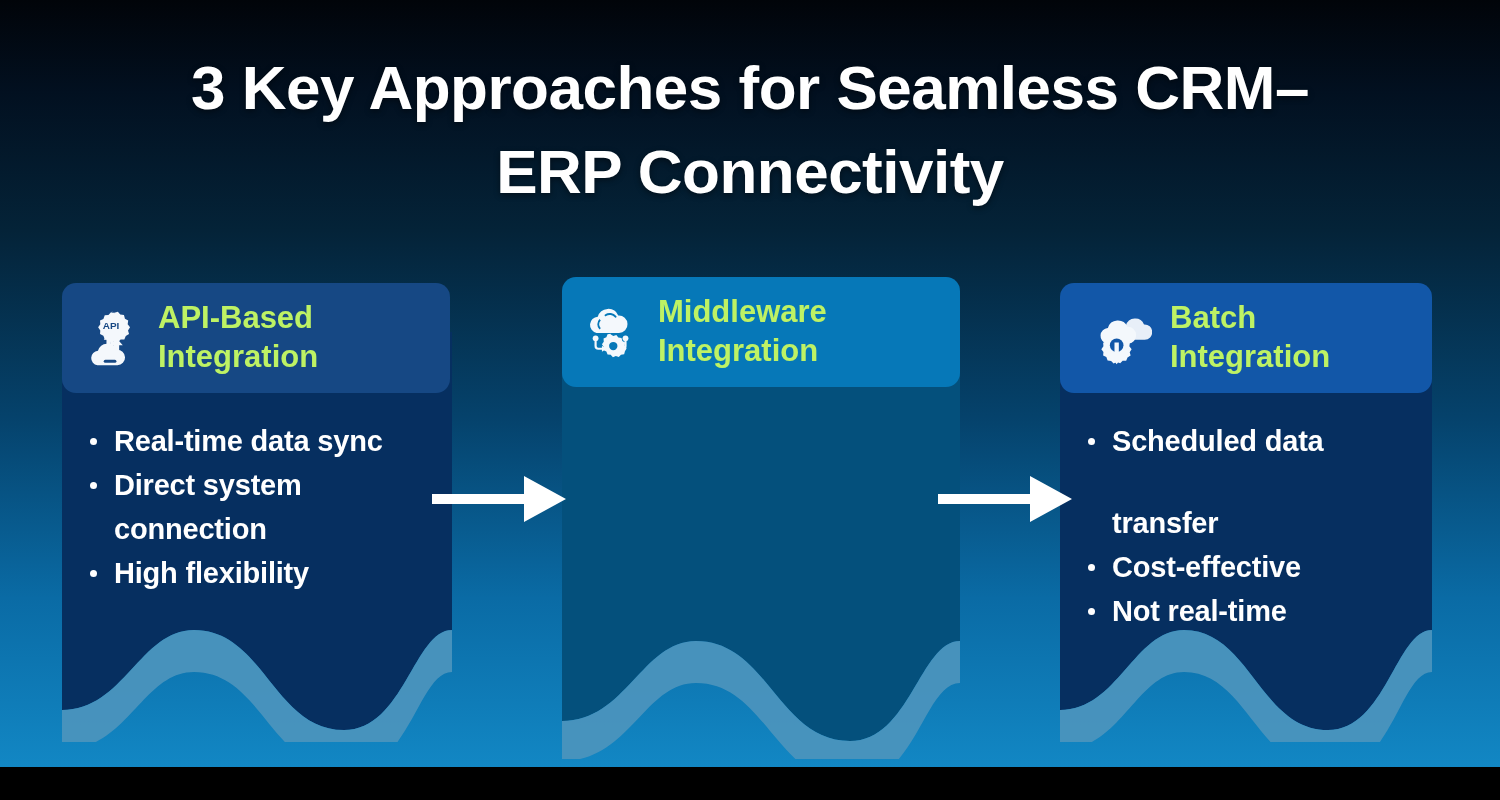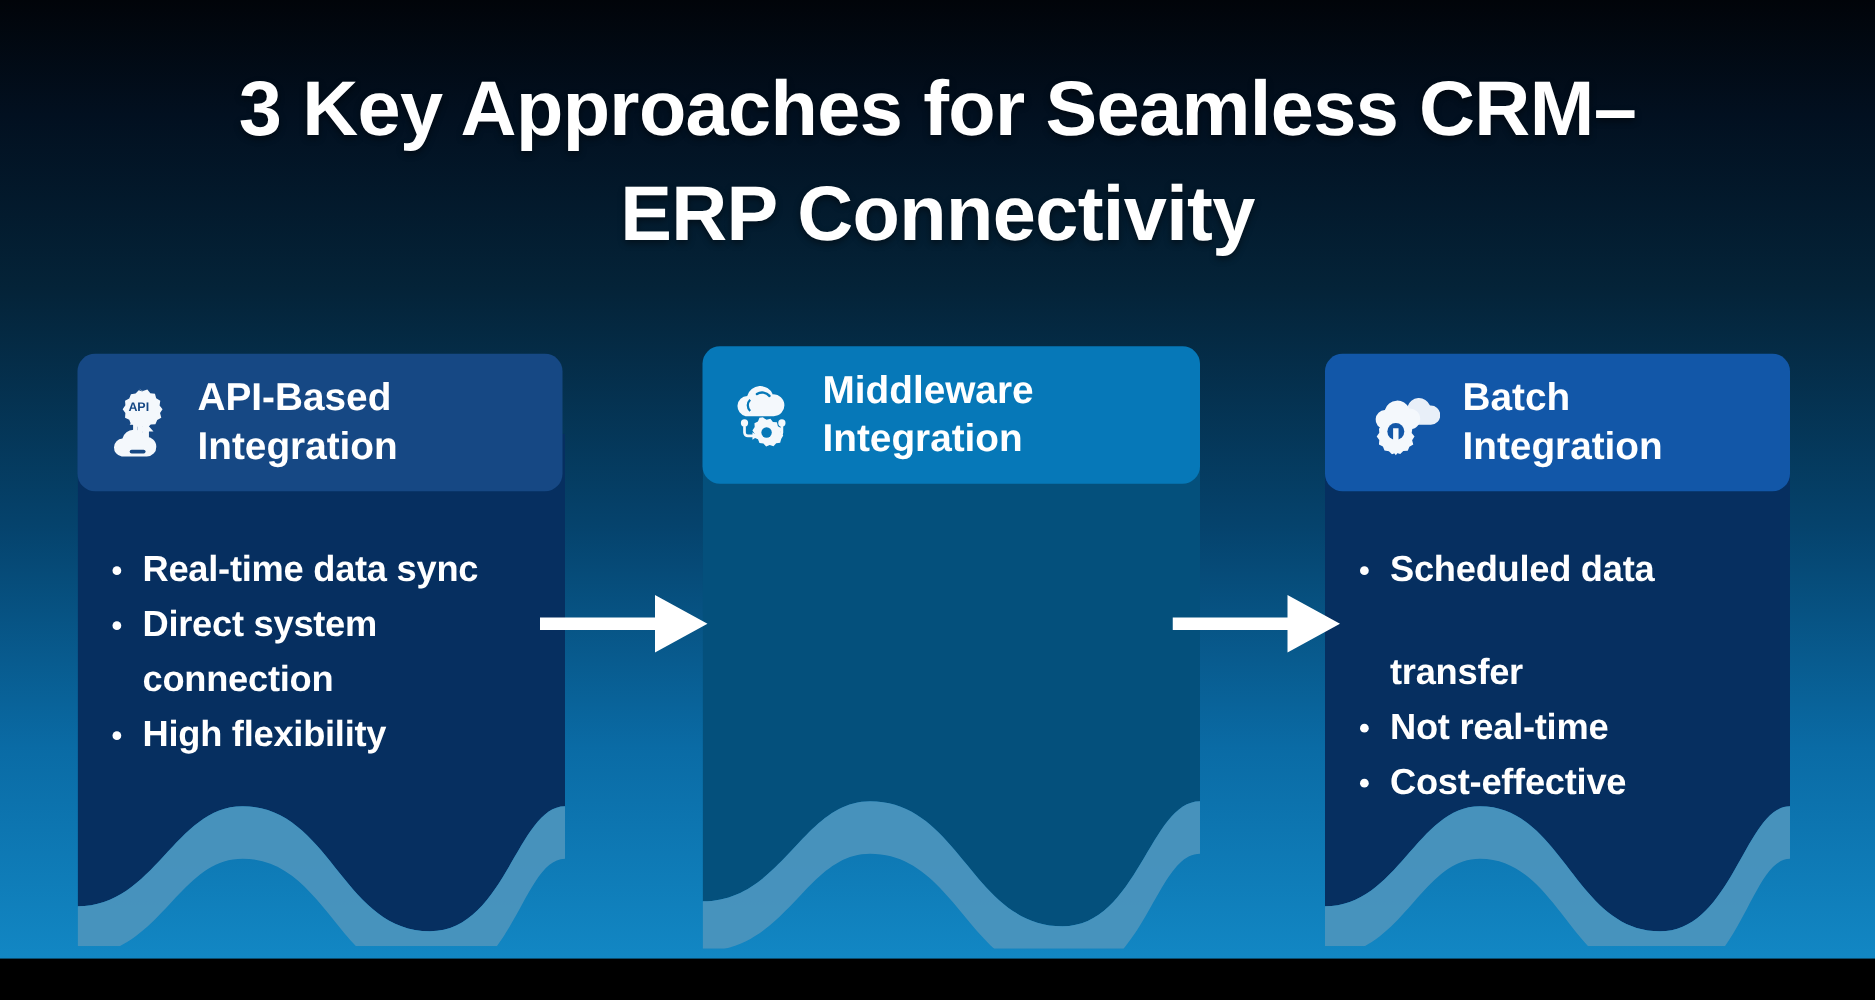--- a/index.html
+++ b/index.html
@@ -57,30 +57,30 @@
   .card-icon {
     flex: 0 0 auto;
     width: 62px;
     height: 62px;
     display: flex;
     align-items: center;
     justify-content: center;
   }
   .card-icon svg { display: block; }
   .card-title {
-    color: #ffffff;
+    color: #bef264;
     font-size: 31px;
     font-weight: 700;
     line-height: 1.25;
   }
 
   .card-body {
     position: absolute;
     left: 0;
-    top: 64px;
+    top: 49px;
     overflow: hidden;
     z-index: 1;
   }
   .card-body .body-svg {
     position: absolute;
     left: 0;
     top: 0;
   }
   .bullets {
     position: relative;
@@ -231,22 +231,22 @@
                  C190,298 200,398 268,398
                  C326,398 336,298 372,298
                  L372,340 C340,340 332,440 270,440
                  C198,440 188,340 124,340
                  C76,340 62,418 0,418 Z" fill="#4b94bd" opacity="0.95"></path>
       </svg>
 
       <ul class="bullets">
         <li>Scheduled data</li>
         <li class="nobullet" style="list-style: none; margin-top: 40px;">transfer</li>
+        <li>Cost-effective</li>
         <li>Not real-time</li>
-        <li>Cost-effective</li>
       </ul>
     </div>
 
     <div class="card-header" style="width:372px; background:#1257a8;padding-left:32px;">
       <span class="card-icon">
         <svg width="58" height="58" viewBox="0 0 64 64" fill="#f4f8fc">
           <path d="M34 34 a8 8 0 0 1 1.2-15.8 a10.6 10.6 0 0 1 20-1.2 a8.4 8.4 0 0 1 9 8.2 a8.3 8.3 0 0 1-8.3 8.8 z" opacity="0.95"></path>
           <path d="M14 38 a8.6 8.6 0 0 1 1.3-17 a11.4 11.4 0 0 1 21.5-1.3 a9 9 0 0 1 9.7 8.8 a8.9 8.9 0 0 1-8.9 9.5 z"></path>
           <path d="M21.5 27 l3.5 2 3.8-1.1 2.5 3.1 3.9.5 1 3.8 3.4 2-.6 3.9 2.5 3.1-2.1 3.3 1 3.8-3.4 2-1.5 3.6-3.9.1-2.7 2.7-3.7-1.2-3.6 1.5-2.7-2.8-3.9-.5-1.4-3.7-3.5-1.7.3-3.9-2.3-3.2 2.3-3.2-.3-3.9 3.5-1.7 1.4-3.7 3.9-.5z"></path>
           <circle cx="25" cy="40" r="7.5" fill="#1257a8"></circle>

